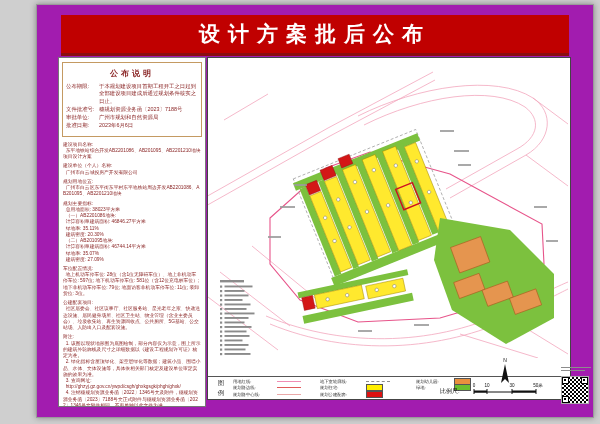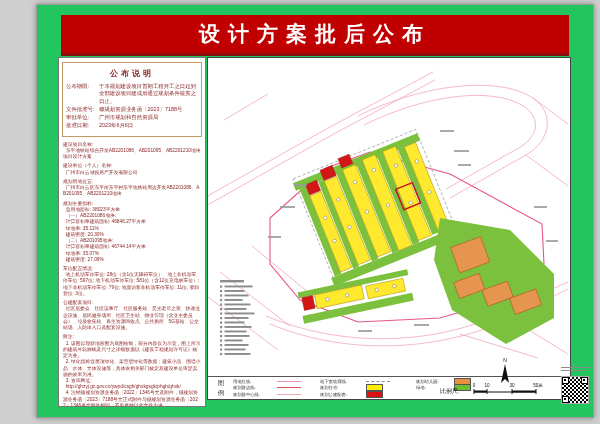--- a/index.html
+++ b/index.html
@@ -1,18 +1,18 @@
 <!DOCTYPE html>
 <html><head>
 <meta charset="utf-8">
 <style>
   html,body{margin:0;padding:0;width:600px;height:424px;overflow:hidden;
     background:#cfcfcf;font-family:"Liberation Sans","DejaVu Sans",sans-serif;}
   .paper{position:absolute;left:36px;top:4px;width:556px;height:412px;
-    background:#22c55e;border:1px solid #9a9a9a;box-shadow:0 0 6px rgba(0,0,0,.35);}
+    background:#a21caf;border:1px solid #9a9a9a;box-shadow:0 0 6px rgba(0,0,0,.35);}
   
   .banner{position:absolute;left:24px;top:10px;width:508px;height:38px;
     background:#c00000;border-bottom:3px solid #8a0d10;color:#ffffff;
     font-size:21px;font-weight:bold;letter-spacing:8px;text-align:center;line-height:38px;}
   
   .left-panel{position:absolute;left:21px;top:52px;width:146px;height:348px;
     border:1px solid #777;background:#fff;overflow:hidden;}
   .notice-box{margin:4px 3px 2px 3px;border:1px solid #c49a62;padding:4px 3px 5px 3px;color:#8a2525;}
   .notice-heading{text-align:center;font-weight:bold;font-size:8px;letter-spacing:3px;margin:1px 0 4px 0;}
   .n-row{display:flex;font-size:5.4px;line-height:1.35;margin-bottom:1px;}

